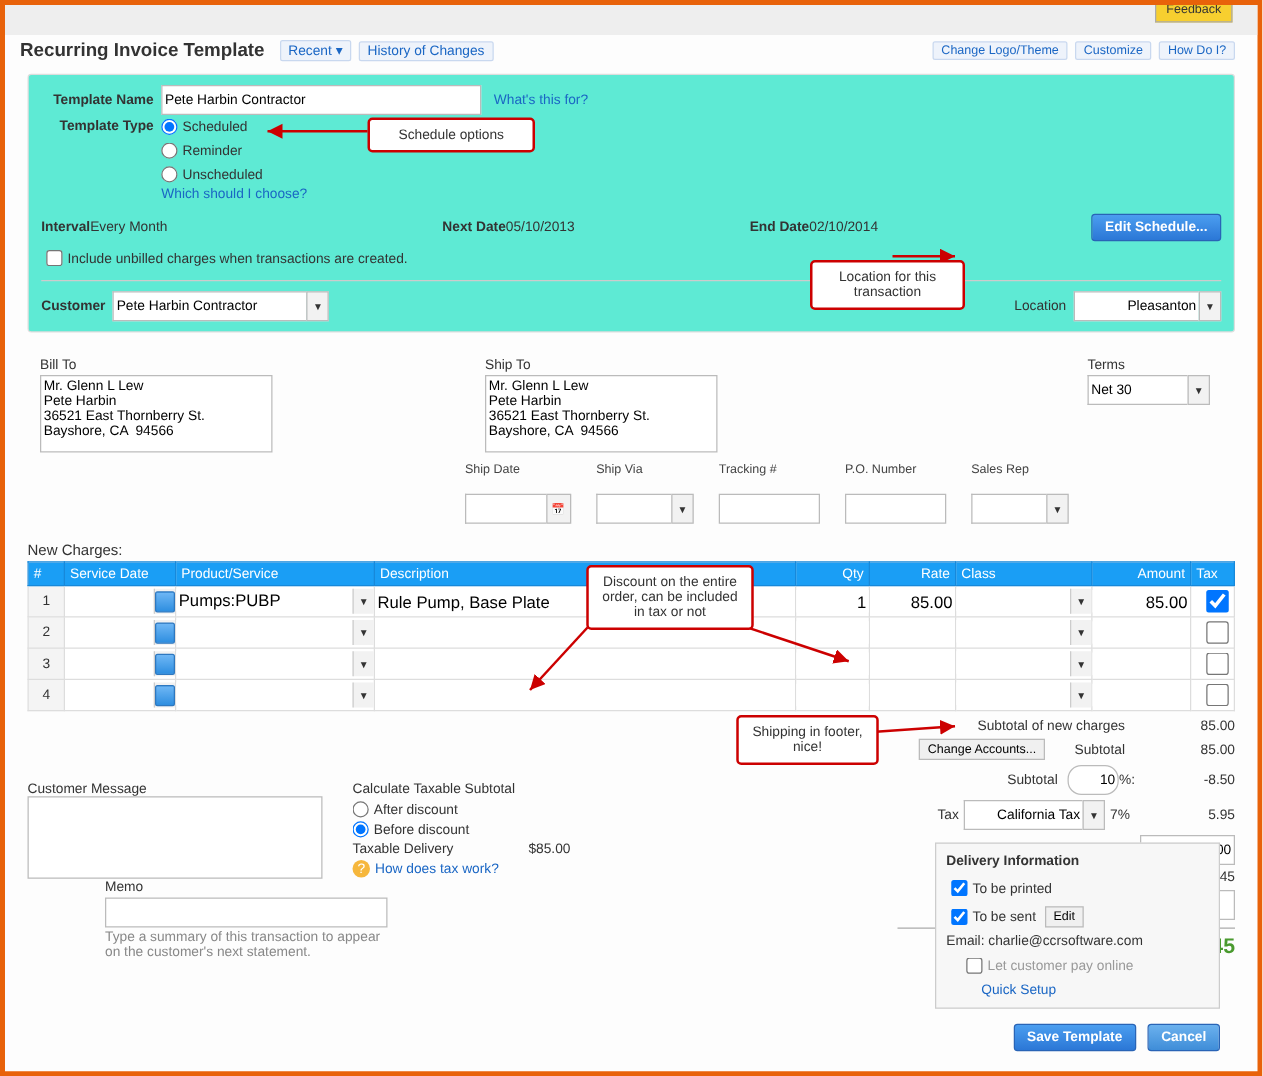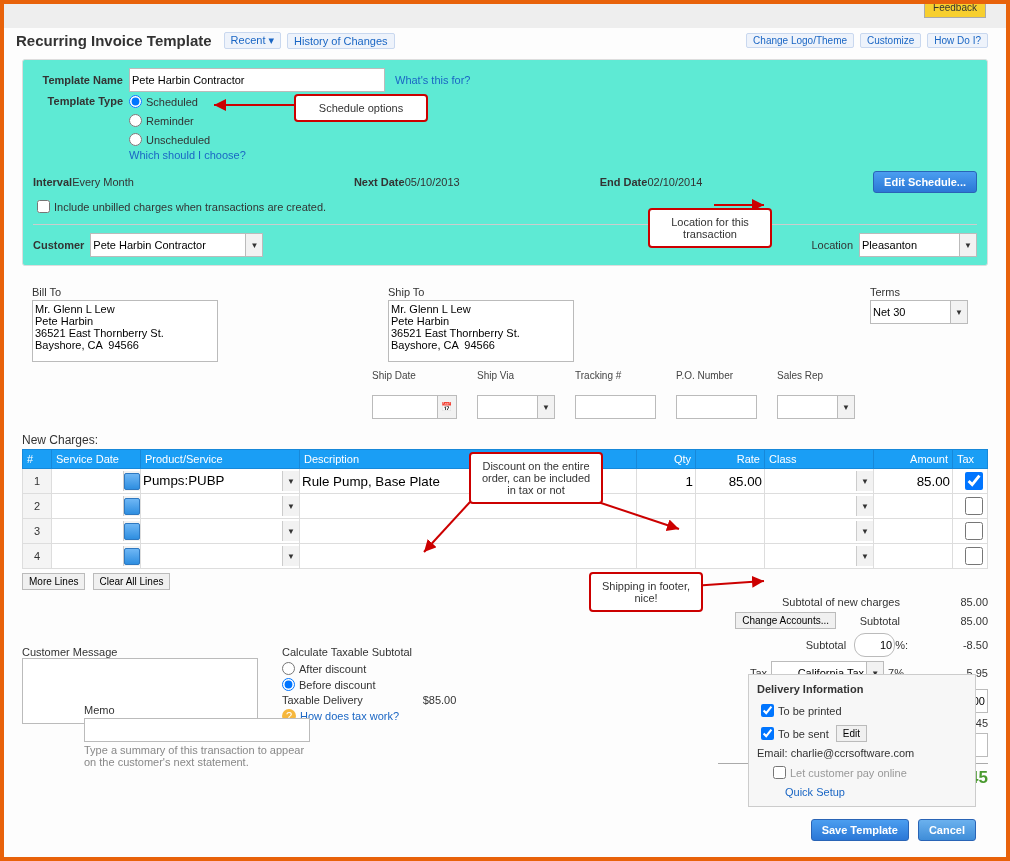--- a/index.html
+++ b/index.html
@@ -131,21 +131,21 @@
       <div class="custrow">
         <span class="lbl">Customer</span>
         <div class="combo">
           <input type="text" style="width: 150px;" value="Pete Harbin Contractor">
           <div class="arrow">▼</div>
         </div>
         <div style="flex:1"></div>
         <div class="locgrp">
           <span style="margin-right:6px">Location</span>
           <div class="combo">
-            <input type="text" style="width: 95px;" value="Pleasanton">
+            <input type="text" style="width: 95px; text-align: right;" value="Pleasanton">
             <div class="arrow">▼</div>
           </div>
         </div>
       </div>
     </div>
 
     <div style="display:flex;gap:50px;margin-top:20px;margin-left:10px;">
       <div class="addrblock">
         <span class="cap">Bill To</span>
         <textarea style="width: 180px; height: 56px;">Mr. Glenn L Lew
@@ -326,24 +326,20 @@
               <div class="cellcombo">
                 <input style="">
                 <div class="arrow">▼</div>
               </div>
             </td>
             <td><input style="text-align: right;" value=""></td>
             <td style="text-align:center"><input type="checkbox" class="chk" style=""></td>
           </tr>
         </tbody>
     </table>
-    <div class="gridbtns">
-      <button class="smallbtn">More Lines</button>
-      <button class="smallbtn">Clear All Lines</button>
-    </div>
 
     <div style="display:flex;margin-top:6px;">
 
       <div style="width:260px;margin-top:50px;">
         <div>Customer Message</div>
         <textarea style="width: 230px; height: 60px;"></textarea>
       </div>
 
       <div style="width:220px;margin-top:50px;">
         <div>Calculate Taxable Subtotal</div>

